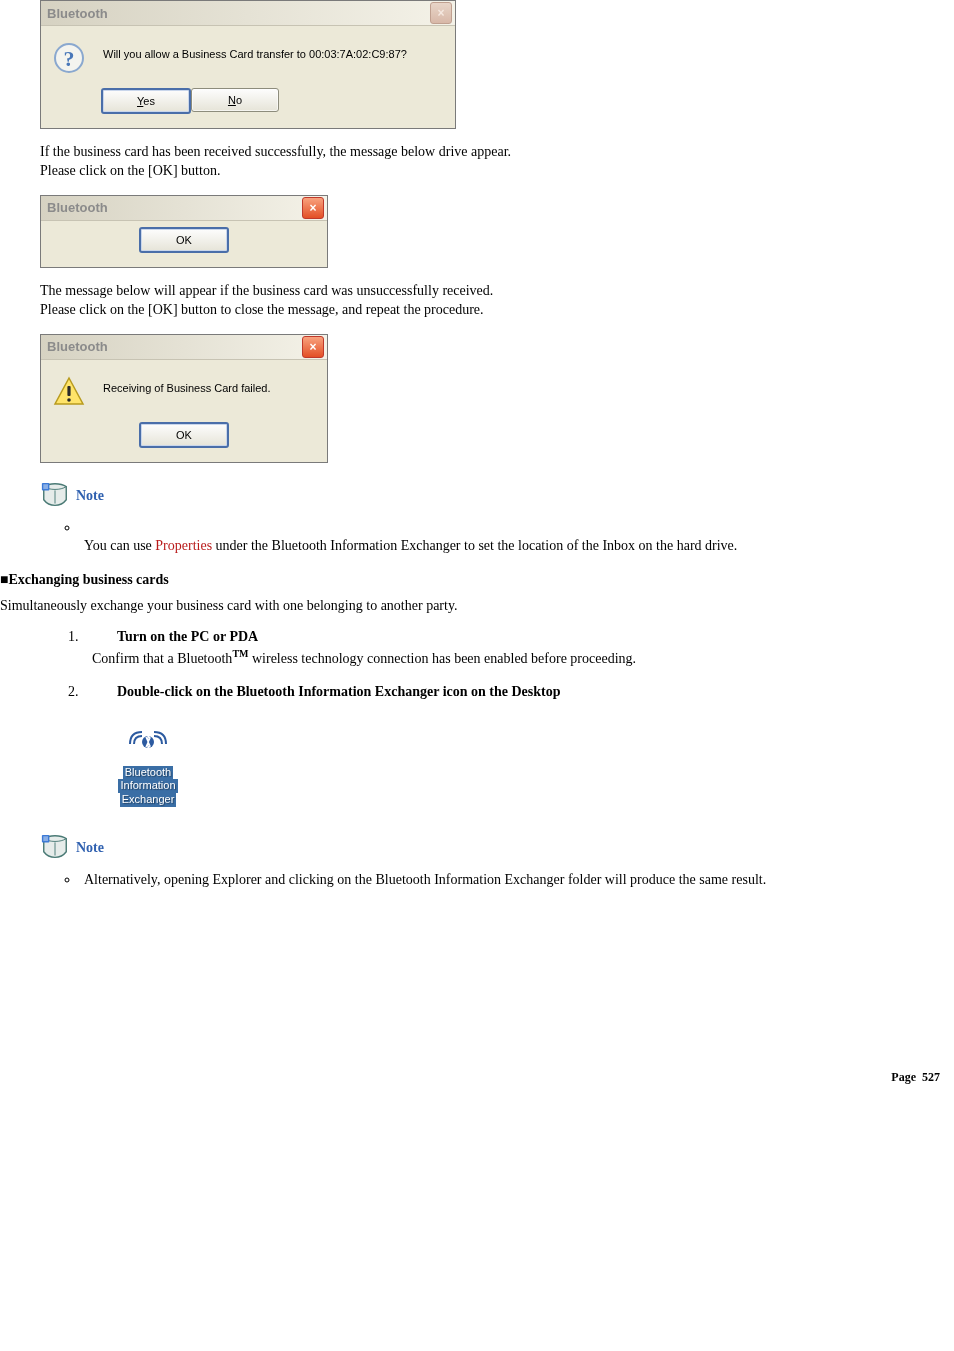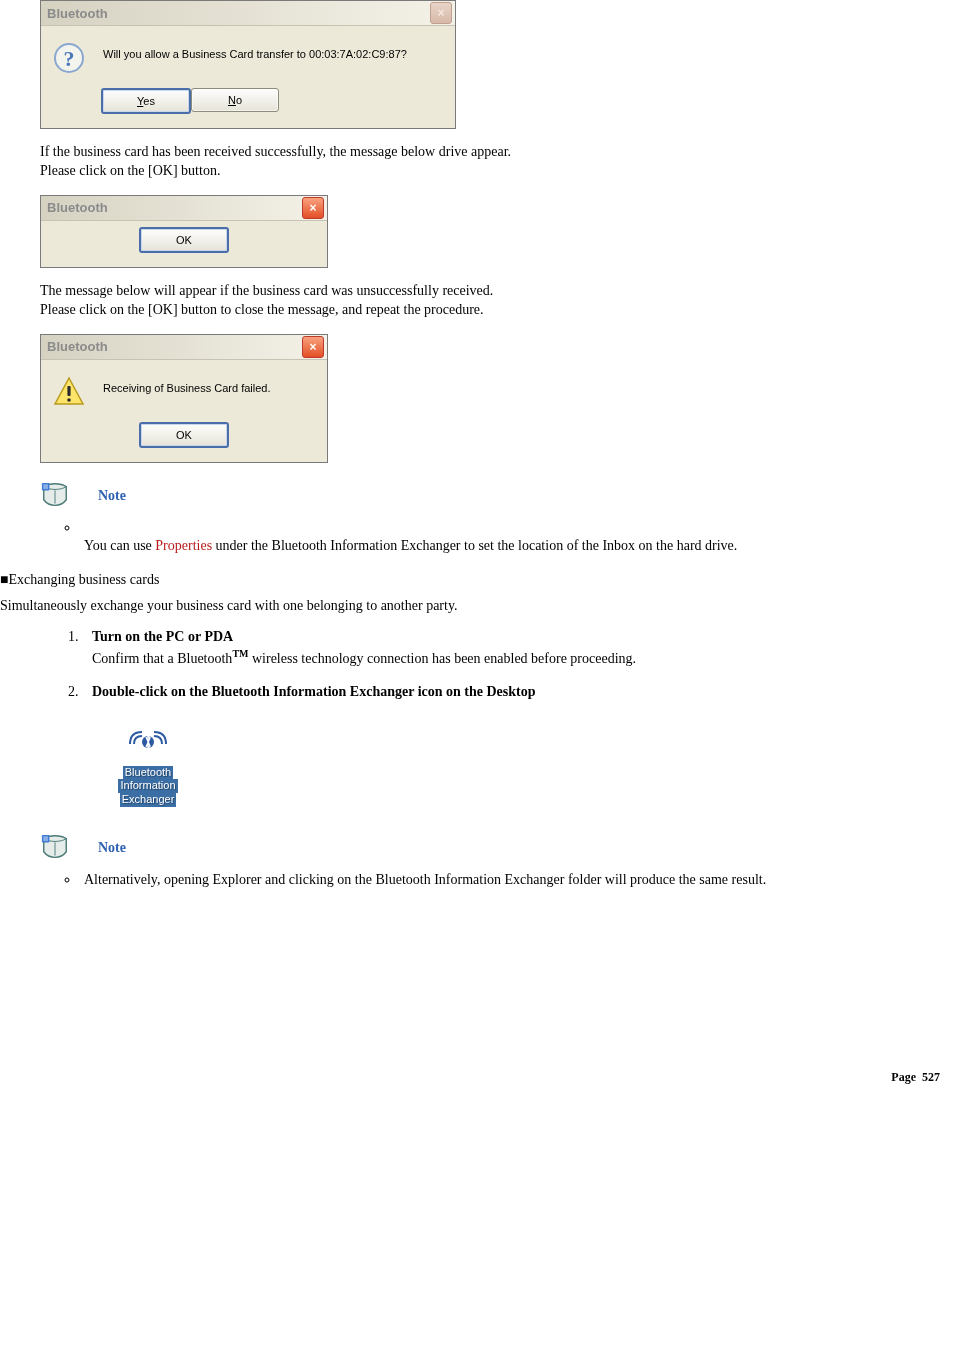--- a/index.html
+++ b/index.html
@@ -100,21 +100,21 @@
       text-decoration: underline;
     }
     .para {
       margin: 14px 0 14px 40px;
       line-height: 1.35;
     }
     .note-row {
       margin-left: 40px;
       display: flex;
       align-items: center;
-      gap: 28px;
+      gap: 6px;
       margin-top: 18px;
       margin-bottom: 8px;
     }
     .note-icon {
       width: 30px;
       height: 30px;
     }
     .note-label {
       color: #3061b0;
       font-weight: bold;
@@ -126,37 +126,38 @@
     }
     ul.circle > li {
       padding-left: 4px;
       line-height: 1.35;
       margin-bottom: 2px;
     }
     .link {
       color: #b91c1c;
     }
     .section-head {
-      font-weight: normal;
+      font-weight: bold;
       margin: 16px 0 10px 0;
     }
     .intro {
       margin: 0 0 14px 0;
     }
     ol.steps {
       margin: 0 0 0 82px;
       padding: 0;
     }
     ol.steps > li {
       padding-left: 10px;
       margin-bottom: 14px;
       line-height: 1.35;
     }
     ol.steps > li > .step-title {
       font-weight: bold;
+      margin-left: 25px;
     }
     .sup {
       font-size: 10px;
       vertical-align: super;
       font-weight: bold;
     }
     .desktop-icon-wrap {
       margin: 14px 0 8px 92px;
     }
     .desktop-icon {

